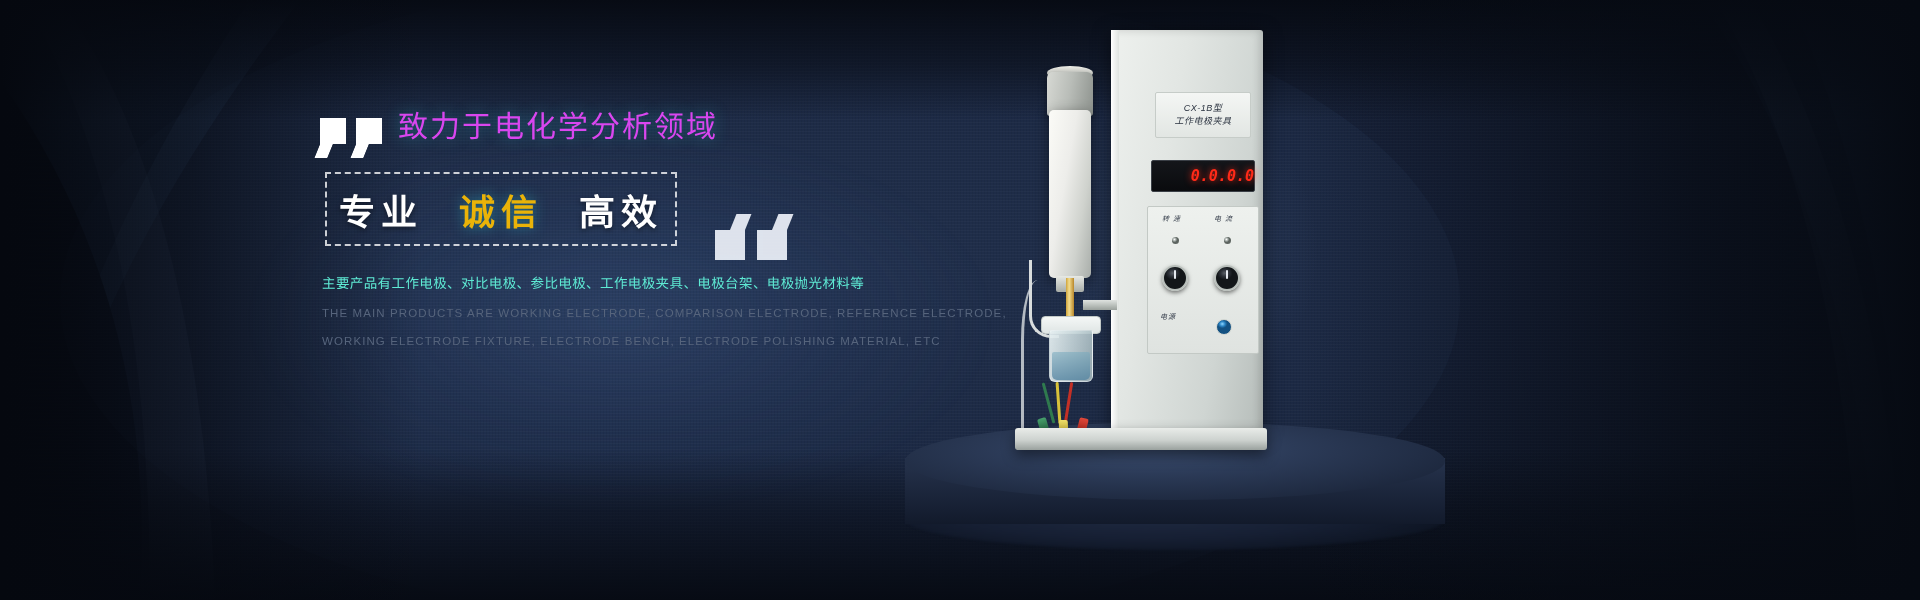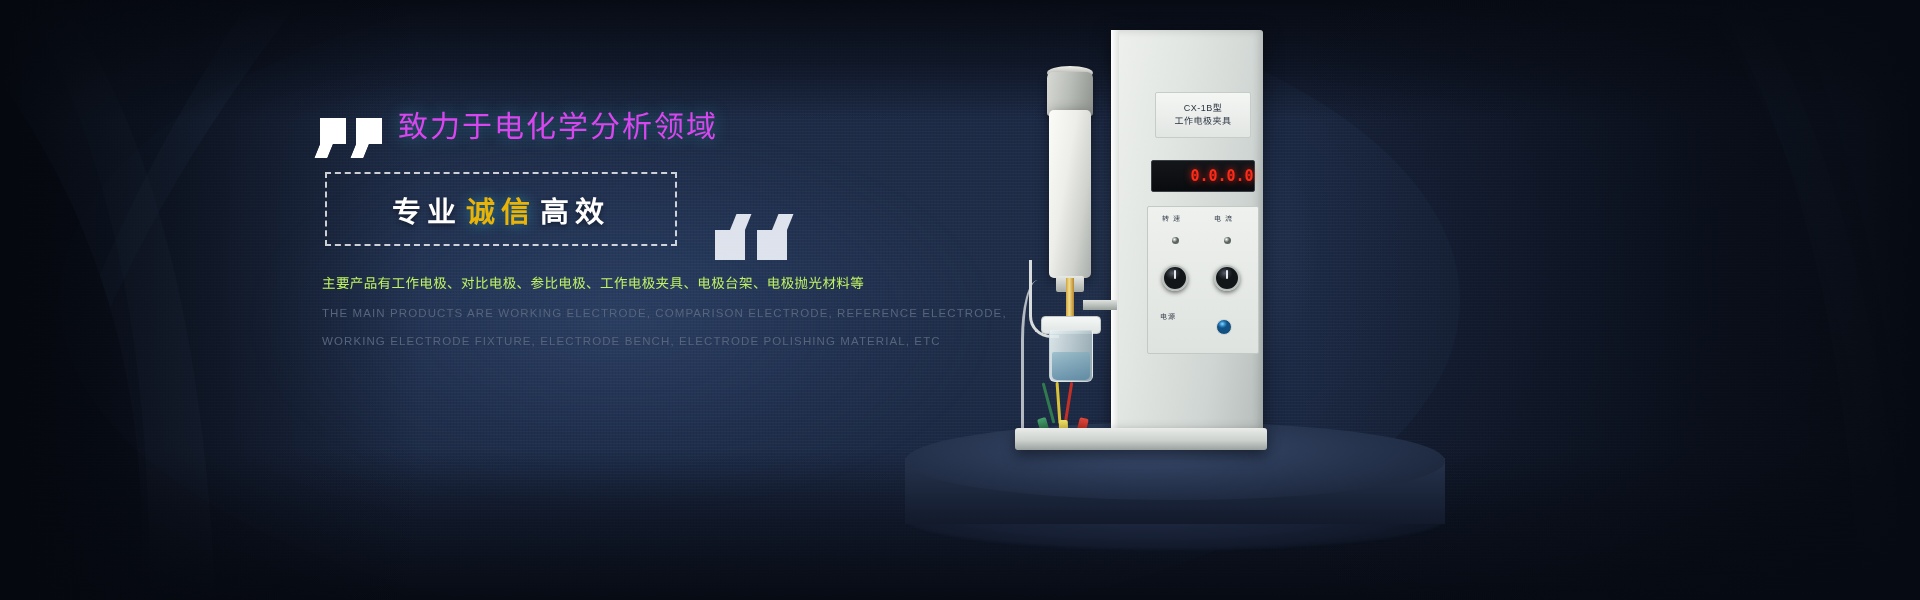--- a/index.html
+++ b/index.html
@@ -80,35 +80,35 @@
   .line2{
     margin:6px 0 0 72px;font-size:30px;line-height:46px;letter-spacing:2px;
     color:#f2f5fa;font-weight:400;white-space:nowrap;
   }
   .slogan-box{
     margin-top:22px;margin-left:5px;width:352px;height:74px;
     border:2px dashed rgba(255,255,255,.78);
     display:flex;align-items:center;justify-content:center;gap:0;
   }
   .slogan{
-    font-size:29px;font-weight:700;letter-spacing:6px;white-space:nowrap;
-    display:flex;align-items:baseline;gap:4px;
+    font-size:36px;font-weight:700;letter-spacing:6px;white-space:nowrap;
+    display:flex;align-items:baseline;gap:36px;
   }
   .sl-w{color:#ffffff;text-shadow:0 2px 5px rgba(0,0,0,.45);}
   .sl-c{color:#eab308;text-shadow:0 0 14px rgba(47,227,239,.4);}
   .desc-cn{
     margin:28px 0 0 2px;font-size:13.5px;line-height:20px;letter-spacing:.4px;
-    color:#bef264;white-space:nowrap;
+    color:#5eead4;white-space:nowrap;
   }
   .desc-en{
     margin:10px 0 0 2px;font-size:11.5px;line-height:18px;letter-spacing:1.1px;
     color:#56647c;white-space:nowrap;
   }
   
-  .product{position:absolute;left:905px;top:30px;width:560px;height:520px;}
+  .product{position:absolute;left:905px;top:30px;width:560px;height:520px;font-style:italic;}
   .podium{
     position:absolute;left:0;bottom:0;width:540px;height:150px;
   }
   .podium-top{
     position:absolute;left:0;top:22px;width:540px;height:78px;border-radius:50%;
     background:radial-gradient(60% 70% at 45% 35%, #3c4f72 0%, #2c3b58 45%, #1d283e 100%);
   }
   .podium-side{
     position:absolute;left:0;top:58px;width:540px;height:66px;
     background:linear-gradient(180deg,#26334d 0%, #1a2439 60%, #121a2b 100%);
@@ -140,21 +140,21 @@
     display:flex;flex-direction:column;align-items:center;justify-content:center;
   }
   .label-plate span{
     font-size:9px;color:#2b3340;letter-spacing:.5px;line-height:13px;
     font-family:"Liberation Sans","DejaVu Sans",sans-serif;
   }
   .lcd{
     position:absolute;left:128px;top:130px;width:104px;height:32px;border-radius:2px;
     background:linear-gradient(180deg,#14161a,#0a0b0e);
     border:1px solid #3a3f46;
-    display:flex;align-items:center;justify-content:center;gap:3px;padding-left:38px;
+    display:flex;align-items:center;justify-content:flex-end;gap:3px;padding-left:38px;
   }
   .lcd b{
     font-family:"DejaVu Sans Mono","Liberation Mono",monospace;
     font-size:15px;color:#ff2a18;text-shadow:0 0 7px rgba(255,42,24,.85);font-weight:700;
   }
   .ctrl-box{
     position:absolute;left:124px;top:176px;width:112px;height:148px;border-radius:2px;
     background:linear-gradient(180deg,#eef1ee 0%, #dfe3e0 100%);
     border:1px solid #c3c9c5;
   }

